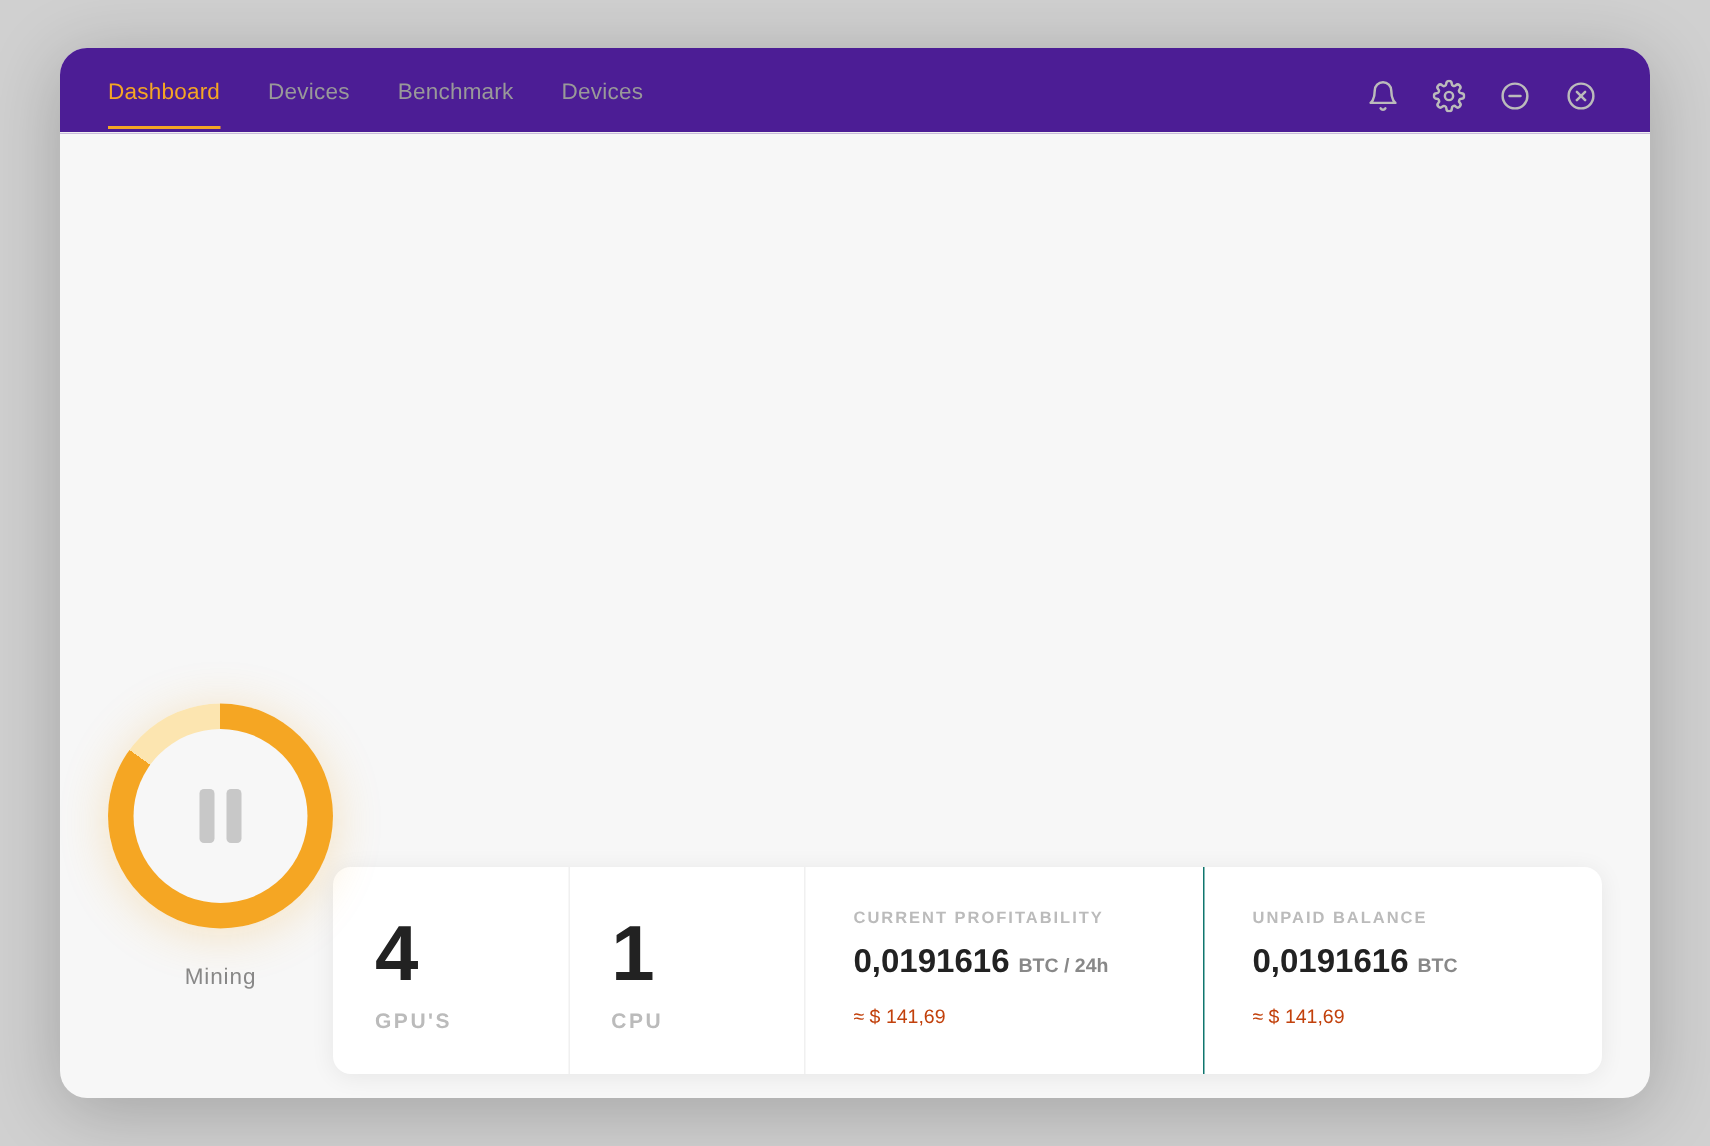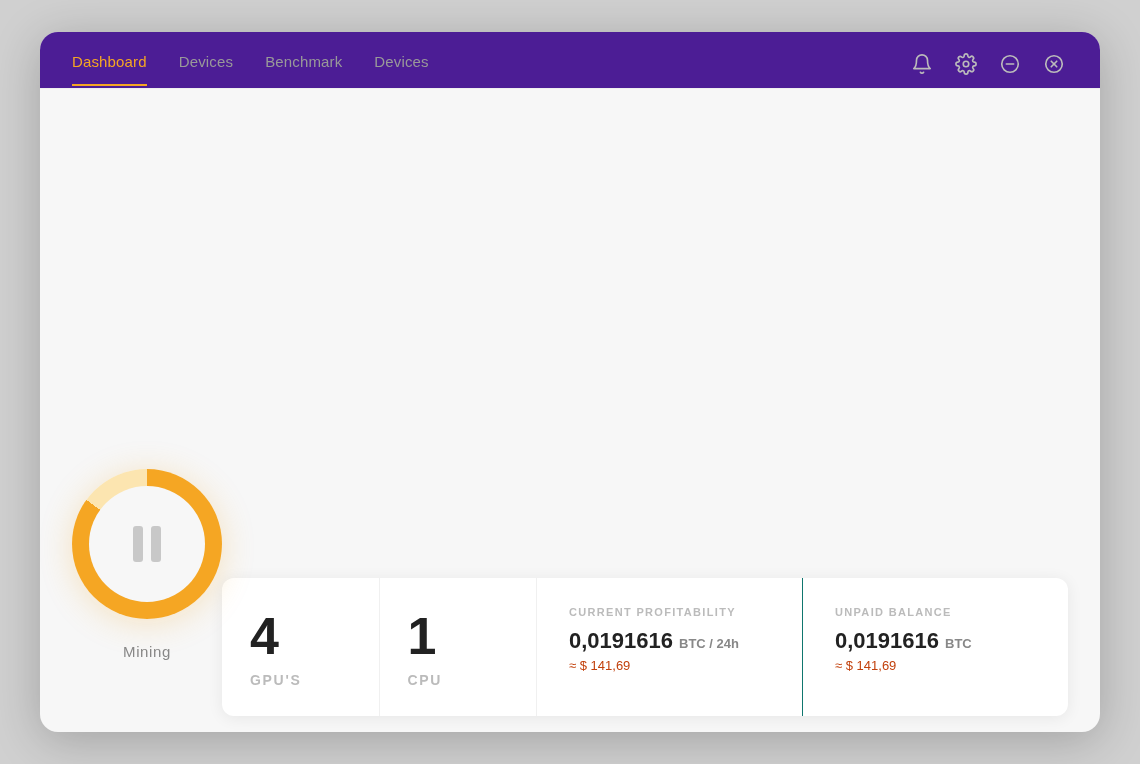--- a/index.html
+++ b/index.html
@@ -197,21 +197,21 @@
       letter-spacing: 0.12em;
       text-transform: uppercase;
       font-weight: 600;
       margin-bottom: 10px;
     }
 
     .stat-value-row {
       display: flex;
       align-items: baseline;
       gap: 6px;
-      margin-bottom: 4px;
+      margin-bottom: 16px;
     }
 
     .stat-main-value {
       font-size: 22px;
       font-weight: 700;
       color: #222;
     }
 
     .stat-unit {
       font-size: 13px;

